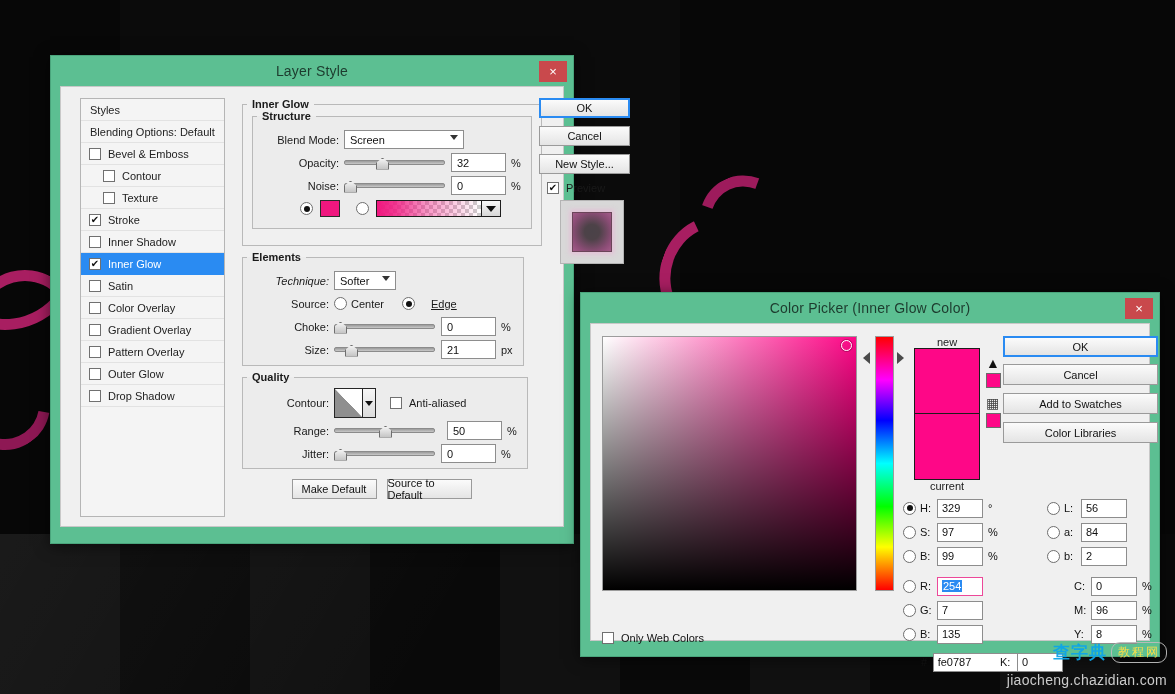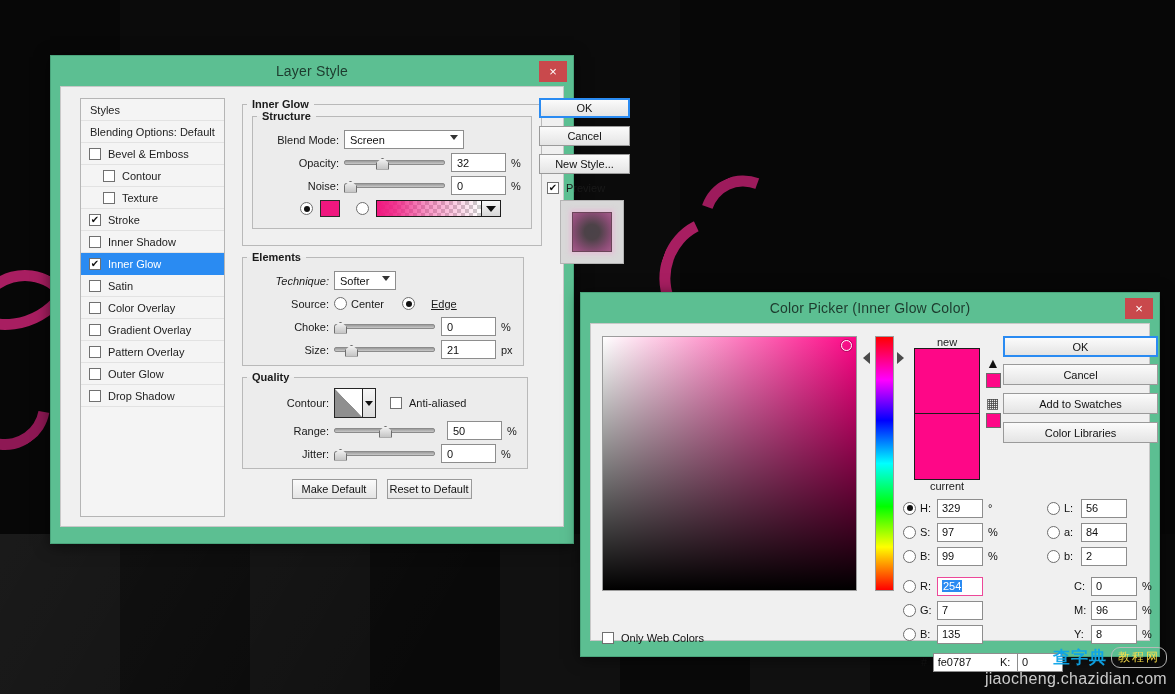--- a/index.html
+++ b/index.html
@@ -257,21 +257,21 @@
   .watermark {
     position: absolute; right: 8px; bottom: 6px;
     display: flex; align-items: flex-end; flex-direction: column;
     opacity: .95; user-select: none;
   }
   .wm-top { display: flex; align-items: center; gap: 4px; }
   .wm-cn { color: #0ea5e9; font-size: 17px; font-weight: bold; letter-spacing: 1px;
            font-family: "DejaVu Sans", sans-serif; margin-left: 34px; }
   .wm-box { color: #fde047; font-size: 12px; border: 1px solid #bbb; border-radius: 9px;
             padding: 1px 6px; letter-spacing: 2px; font-family: "DejaVu Sans", sans-serif; }
-  .wm-url { color: #d5d5d5; font-size: 16px; margin-top: 1px; letter-spacing: .3px; }
+  .wm-url { color: #d5d5d5; font-size: 14px; margin-top: 8px; letter-spacing: .3px; }
 </style>
 </head>
 <body>
 
 <div id="bg">
   <div class="darkpanel"></div>
   <div class="swirl s1"></div>
   <div class="swirl s2"></div>
   <div class="swirl s3"></div>
   <div class="swirl s7"></div>
@@ -472,21 +472,21 @@
               <div class="knob" style="left:0px;"></div>
             </div>
             <div class="num" style="margin-left:6px;">0</div>
             <span class="unit">%</span>
           </div>
         </div>
       </fieldset>
 
       <div class="defbtns">
         <div class="btn">Make Default</div>
-        <div class="btn">Reset to Default</div>
+        <div class="btn">Source to Default</div>
       </div>
     </div>
 
     <div class="right-col">
       <div class="btn primary">OK</div>
       <div class="btn">Cancel</div>
       <div class="btn">New Style...</div>
       <div class="prev-row">
         <span class="cb on"></span>
         <span>Preview</span>

